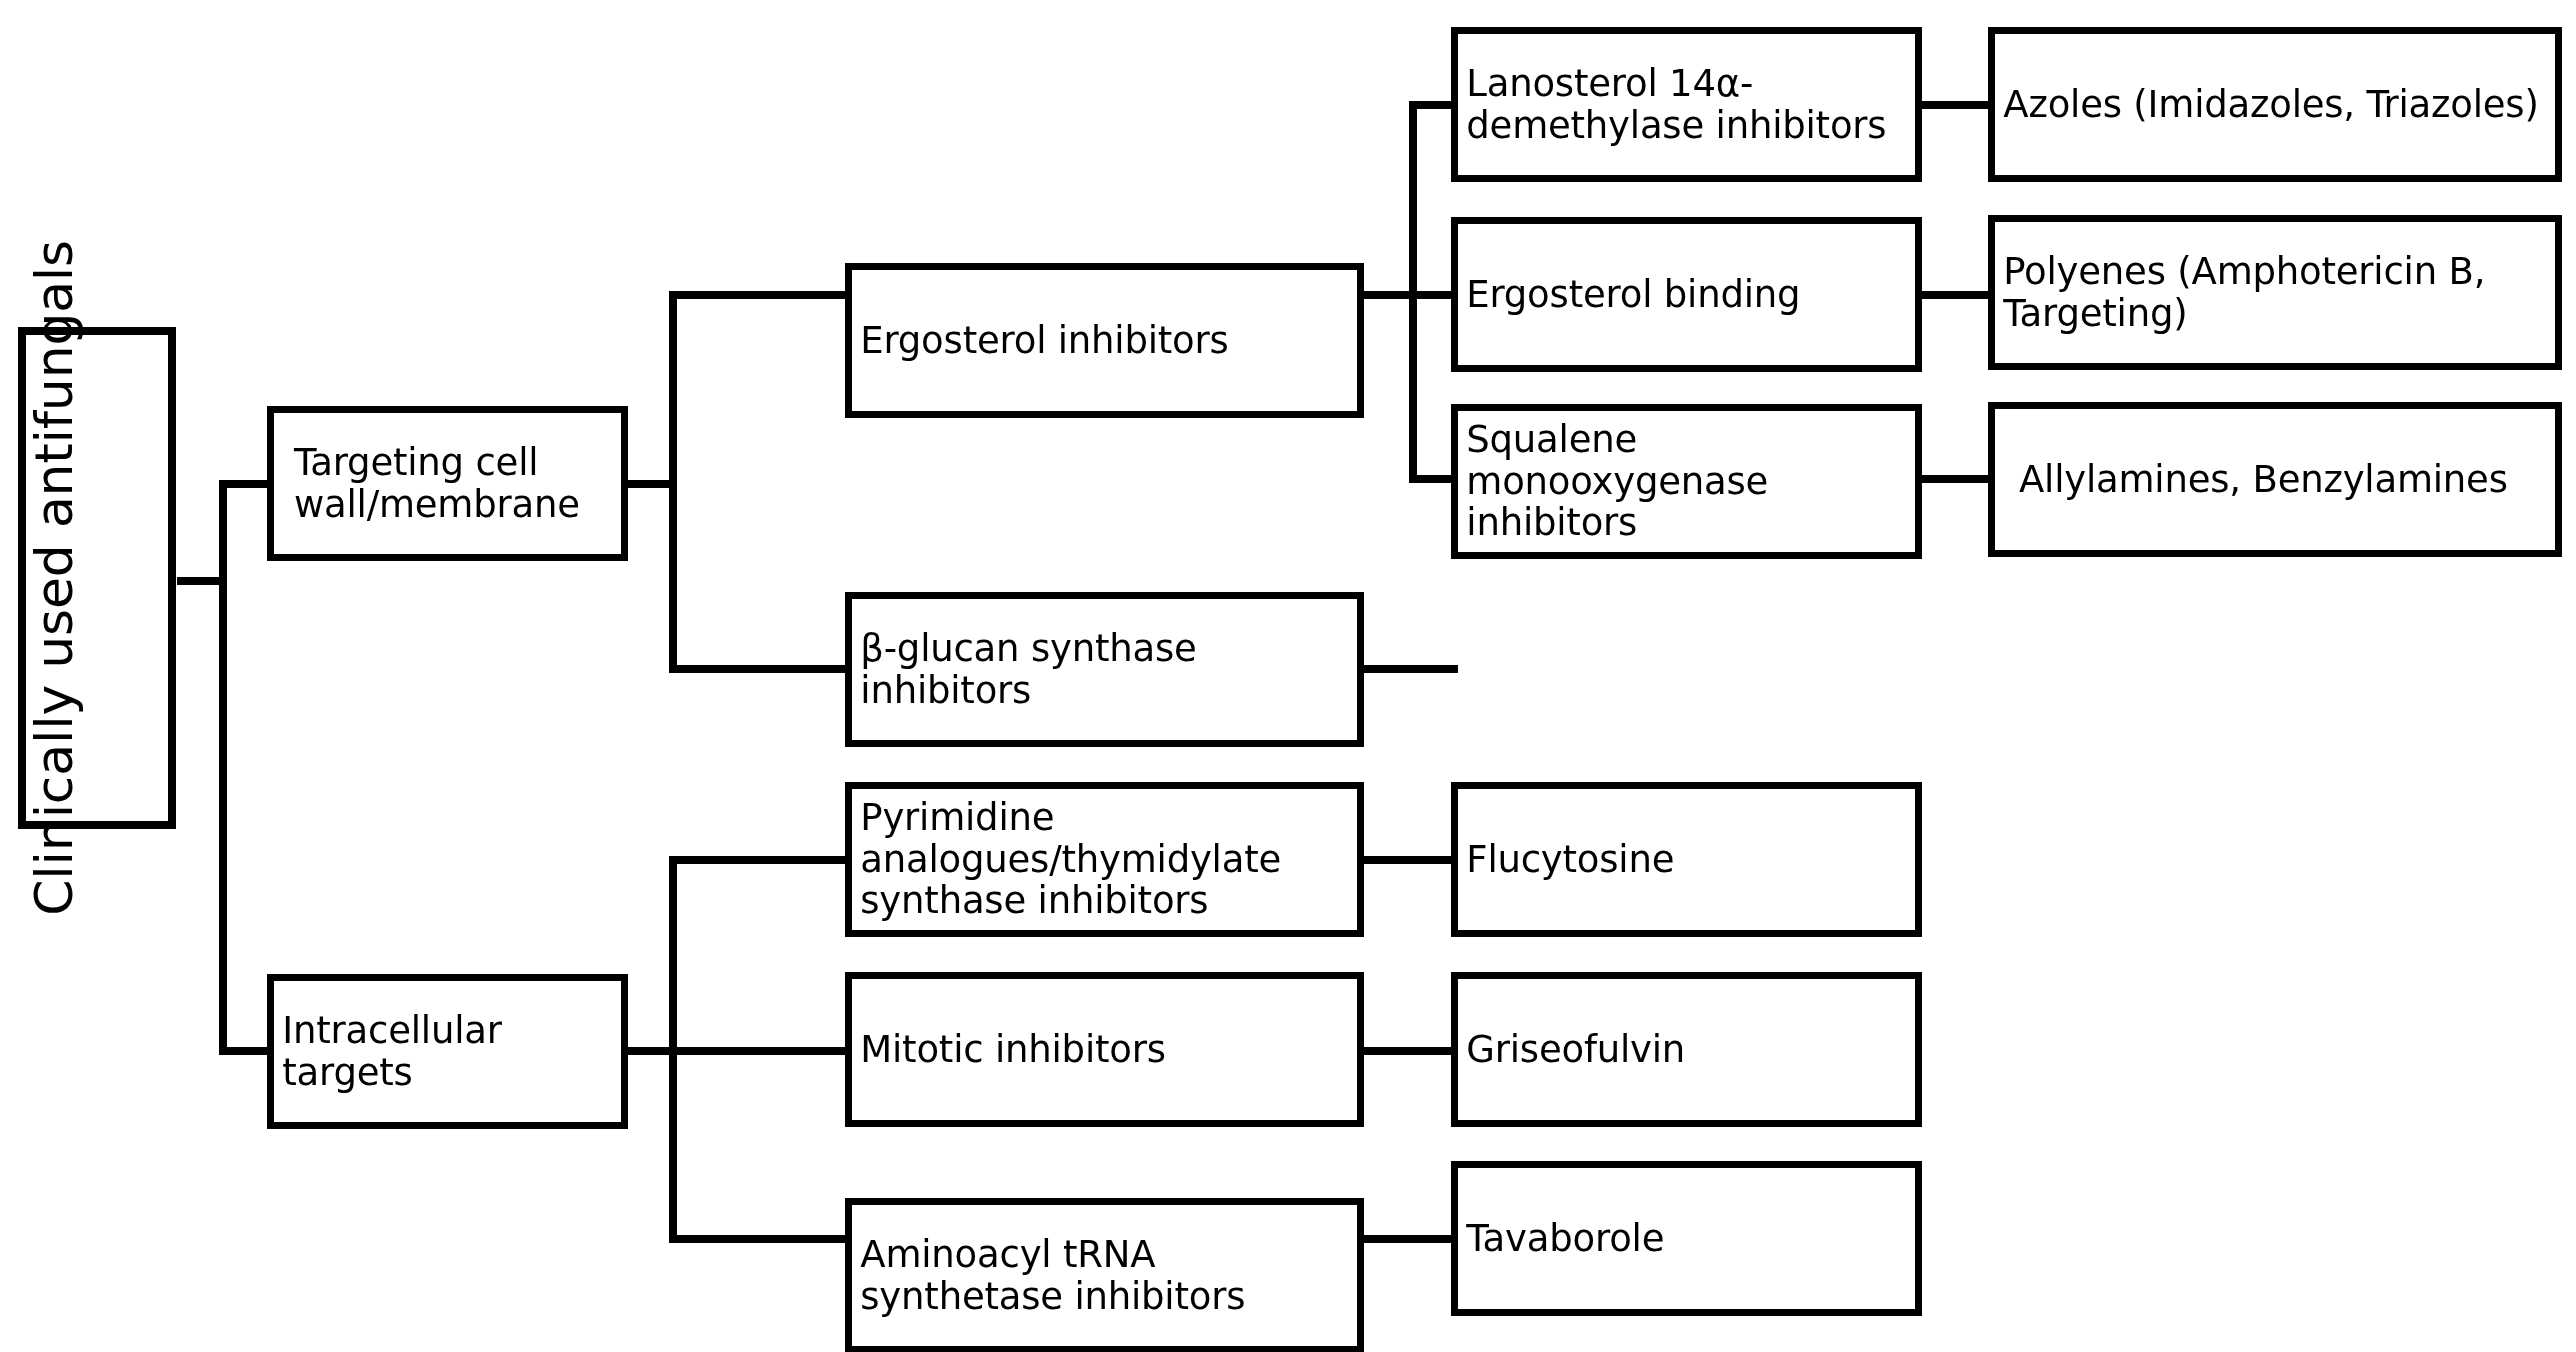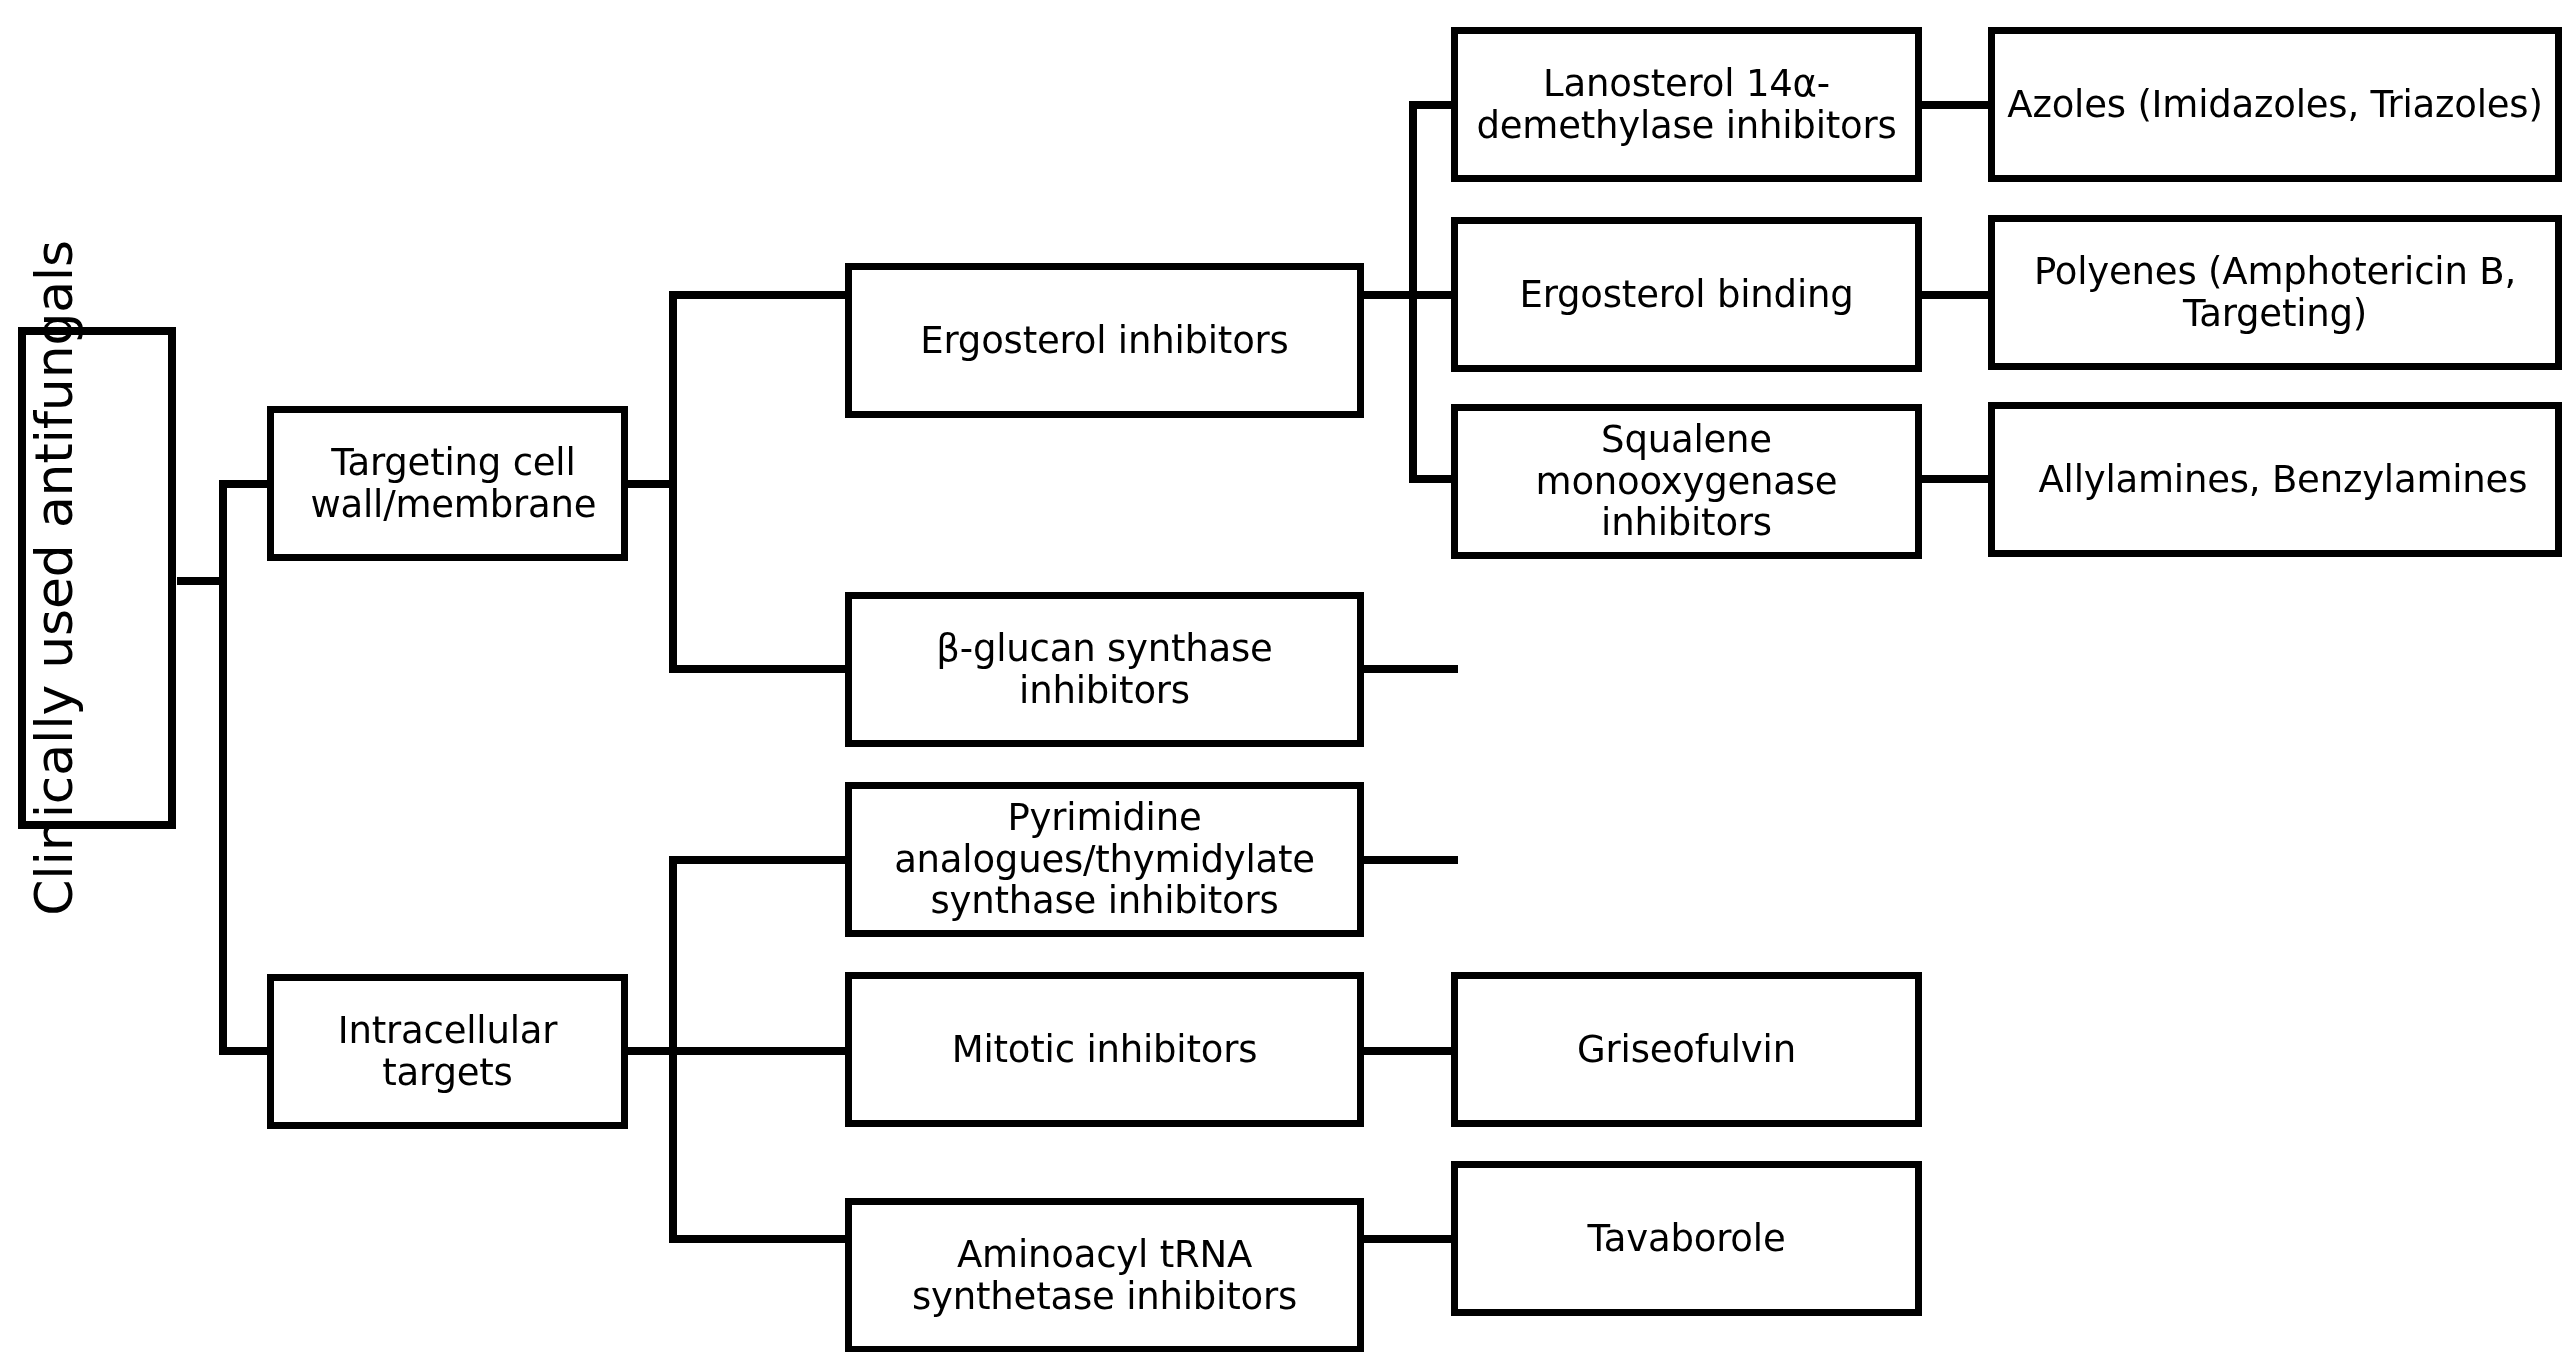--- a/index.html
+++ b/index.html
@@ -16,21 +16,20 @@
     overflow: hidden;
   }
   .node {
     position: absolute;
     box-sizing: border-box;
     border: 7.5px solid #000000;
     background: #ffffff;
     display: flex;
     align-items: center;
     justify-content: center;
-    text-align: center;
     color: #000000;
     font-size: 37px;
     line-height: 1.12;
     font-weight: 400;
     letter-spacing: -0.2px;
     padding: 1.7px 8.3px;
     z-index: 2;
   }
   .node span { display: block; width: 100%; }
 
@@ -135,20 +134,23 @@
 
   <div class="node" style="left:1451px; top:217px; width:471px; height:155px;">
     <span>Ergosterol binding</span>
   </div>
 
   <div class="node" style="left:1451px; top:404px; width:471px; height:155px;">
     <span>Squalene monooxygenase inhibitors</span>
   </div>
 
 
+  <div class="node" style="left:1451px; top:782px; width:471px; height:155px;">
+    <span>Flucytosine</span>
+  </div>
 
   <div class="node" style="left:1451px; top:972px; width:471px; height:155px;">
     <span>Griseofulvin</span>
   </div>
 
   <div class="node" style="left:1451px; top:1161px; width:471px; height:155px;">
     <span>Tavaborole</span>
   </div>
 
   <div class="node" style="left:1988px; top:27px; width:574px; height:155px;">

